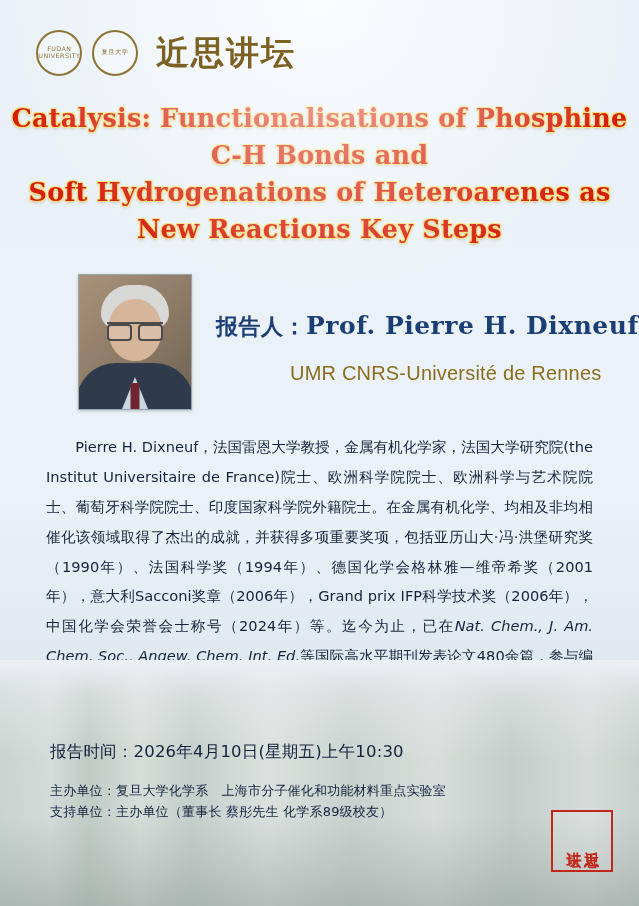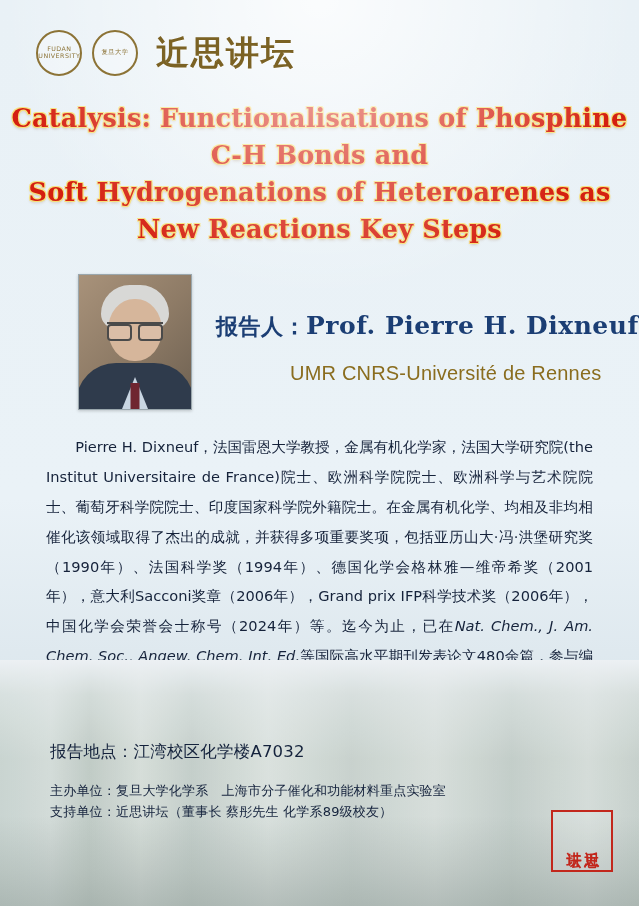--- a/index.html
+++ b/index.html
@@ -302,23 +302,23 @@
       </div>
       <div class="affiliation">UMR CNRS-Université de Rennes</div>
     </div>
   </div>
 
   <div class="bio">
     <span>Pierre H. Dixneuf，法国雷恩大学教授，金属有机化学家，法国大学研究院(the Institut Universitaire de France)院士、欧洲科学院院士、欧洲科学与艺术院院士、葡萄牙科学院院士、印度国家科学院外籍院士。在金属有机化学、均相及非均相催化该领域取得了杰出的成就，并获得多项重要奖项，包括亚历山大·冯·洪堡研究奖（1990年）、法国科学奖（1994年）、德国化学会格林雅—维帝希奖（2001年），意大利Sacconi奖章（2006年），Grand prix IFP科学技术奖（2006年），中国化学会荣誉会士称号（2024年）等。迄今为止，已在</span><i>Nat. Chem., J. Am. Chem. Soc., Angew. Chem. Int. Ed.</i><span>等国际高水平期刊发表论文480余篇，参与编写著作18部，个人专著4部，拥有多项国际专利。</span>
   </div>
 
   <div class="details">
-    <div class="detail-line">报告地点：江湾校区化学楼A7032</div>
+    <div class="detail-line">报告时间：2026年4月10日(星期五)上午10:30</div>
     <div class="detail-gap"></div>
     <div class="detail-line small">主办单位：复旦大学化学系　上海市分子催化和功能材料重点实验室</div>
-    <div class="detail-line small">支持单位：近思讲坛（董事长 蔡彤先生 化学系89级校友）</div>
+    <div class="detail-line small">支持单位：主办单位（董事长 蔡彤先生 化学系89级校友）</div>
   </div>
 
   <div class="stamp">
     <div class="col">讲坛</div>
     <div class="col">近思</div>
   </div>
 </div>
 
 </body></html>

